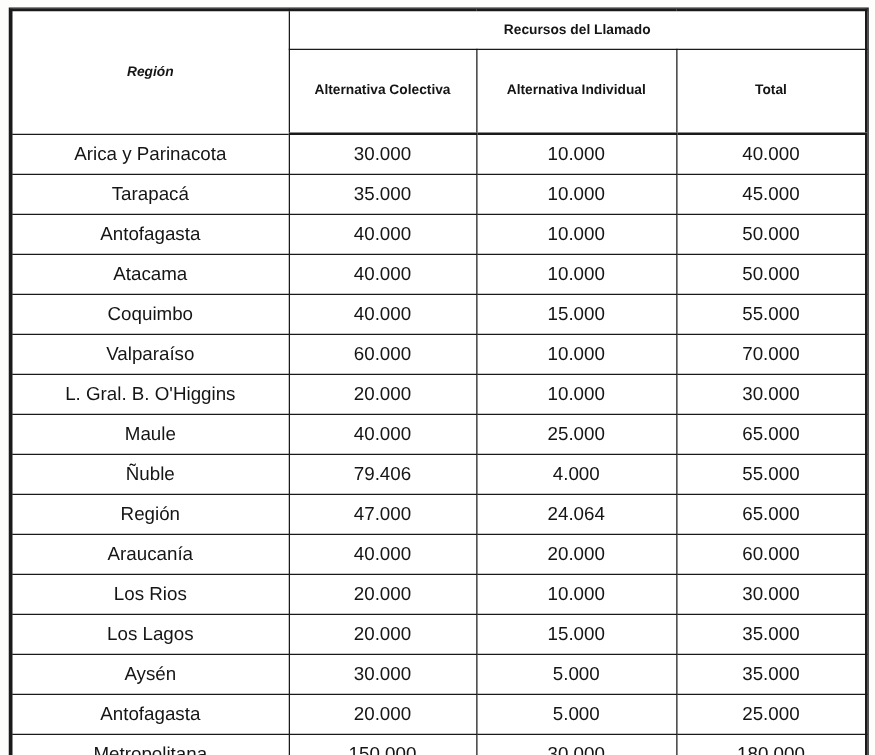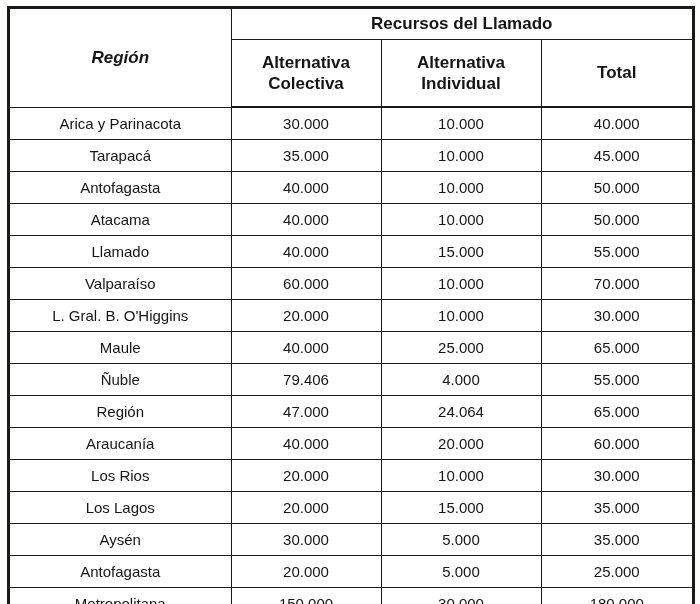--- a/index.html
+++ b/index.html
@@ -37,21 +37,21 @@
     overflow: hidden;
     white-space: nowrap;
   }
   
   table.doc-table {
     border: 2px solid #1a1a1a;
     box-shadow: 0 0 0 1px #1a1a1a;
   }
   table.doc-table thead th {
     font-weight: bold;
-    font-size: 17px;
+    font-size: 11px;
   }
   tr.group-row th { height: 26px; }
   tr.subhead-row th {
     height: 58px;
     white-space: normal;
     line-height: 1.25;
     padding: 4px 18px;
   }
   th.region-head {
     white-space: normal;
@@ -107,21 +107,21 @@
           <td class="individual-cell">10.000</td>
           <td class="total-cell">50.000</td>
         </tr>
         <tr>
           <td class="region-cell">Atacama</td>
           <td class="colectiva-cell">40.000</td>
           <td class="individual-cell">10.000</td>
           <td class="total-cell">50.000</td>
         </tr>
         <tr>
-          <td class="region-cell">Llamado</td>
+          <td class="region-cell">Coquimbo</td>
           <td class="colectiva-cell">40.000</td>
           <td class="individual-cell">15.000</td>
           <td class="total-cell">55.000</td>
         </tr>
         <tr>
           <td class="region-cell">Valparaíso</td>
           <td class="colectiva-cell">60.000</td>
           <td class="individual-cell">10.000</td>
           <td class="total-cell">70.000</td>
         </tr>

